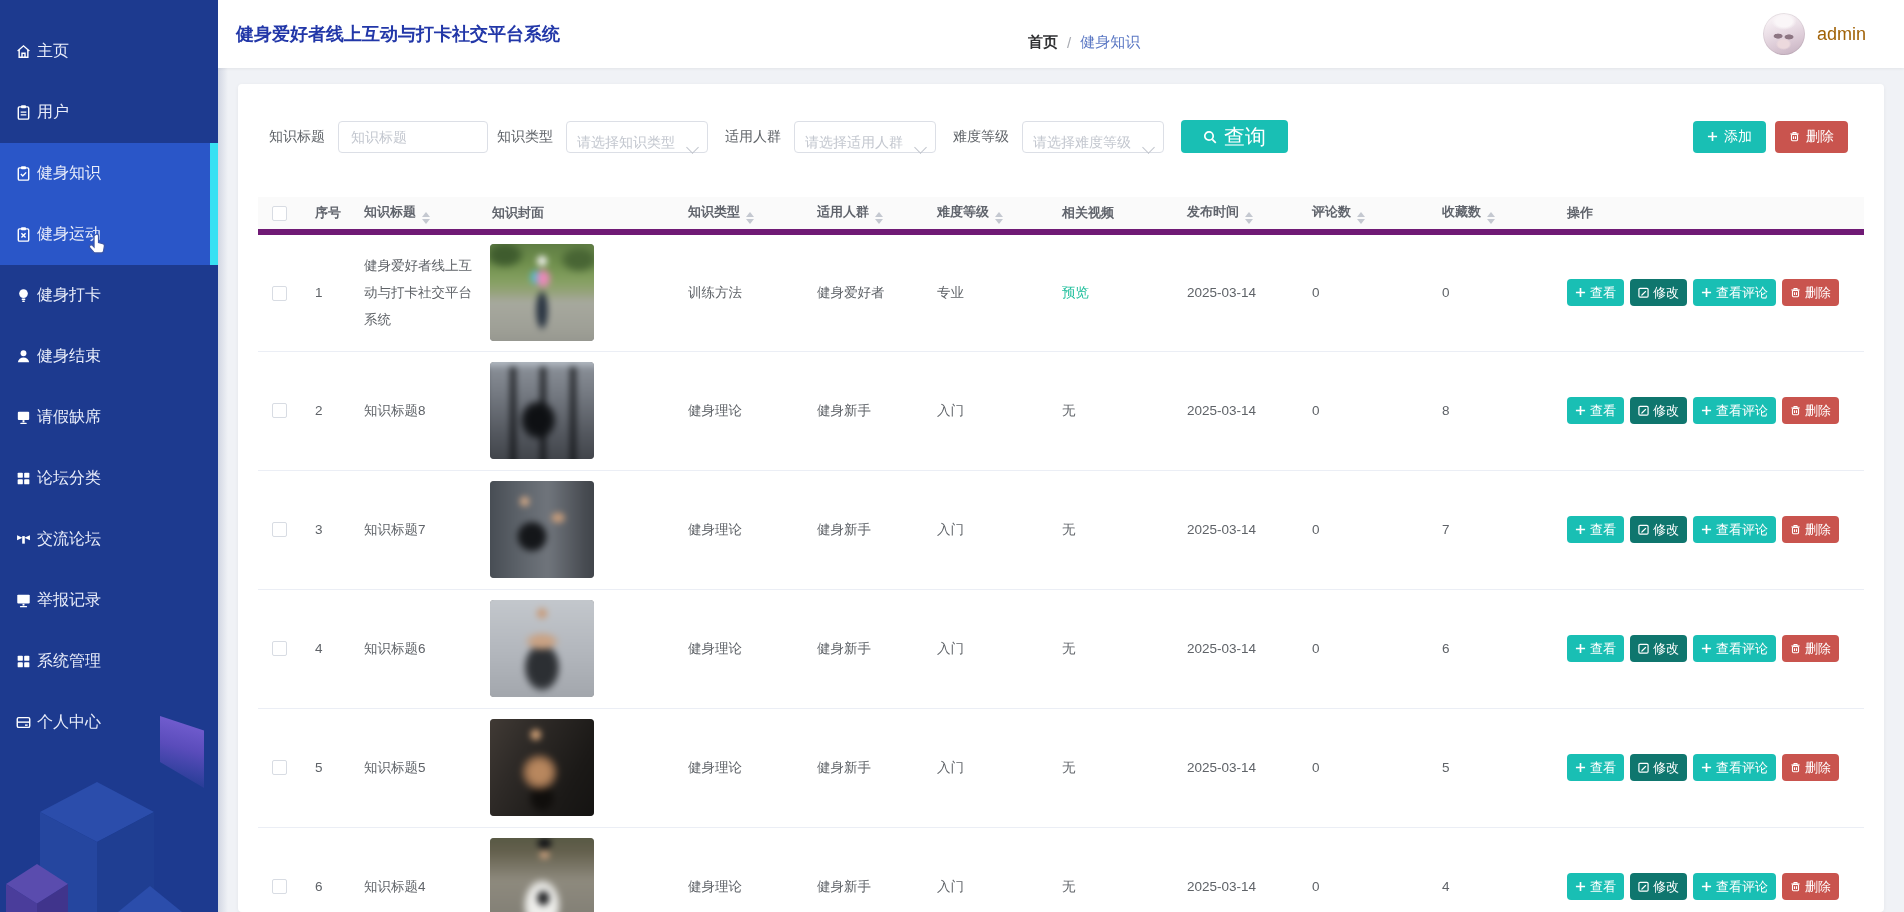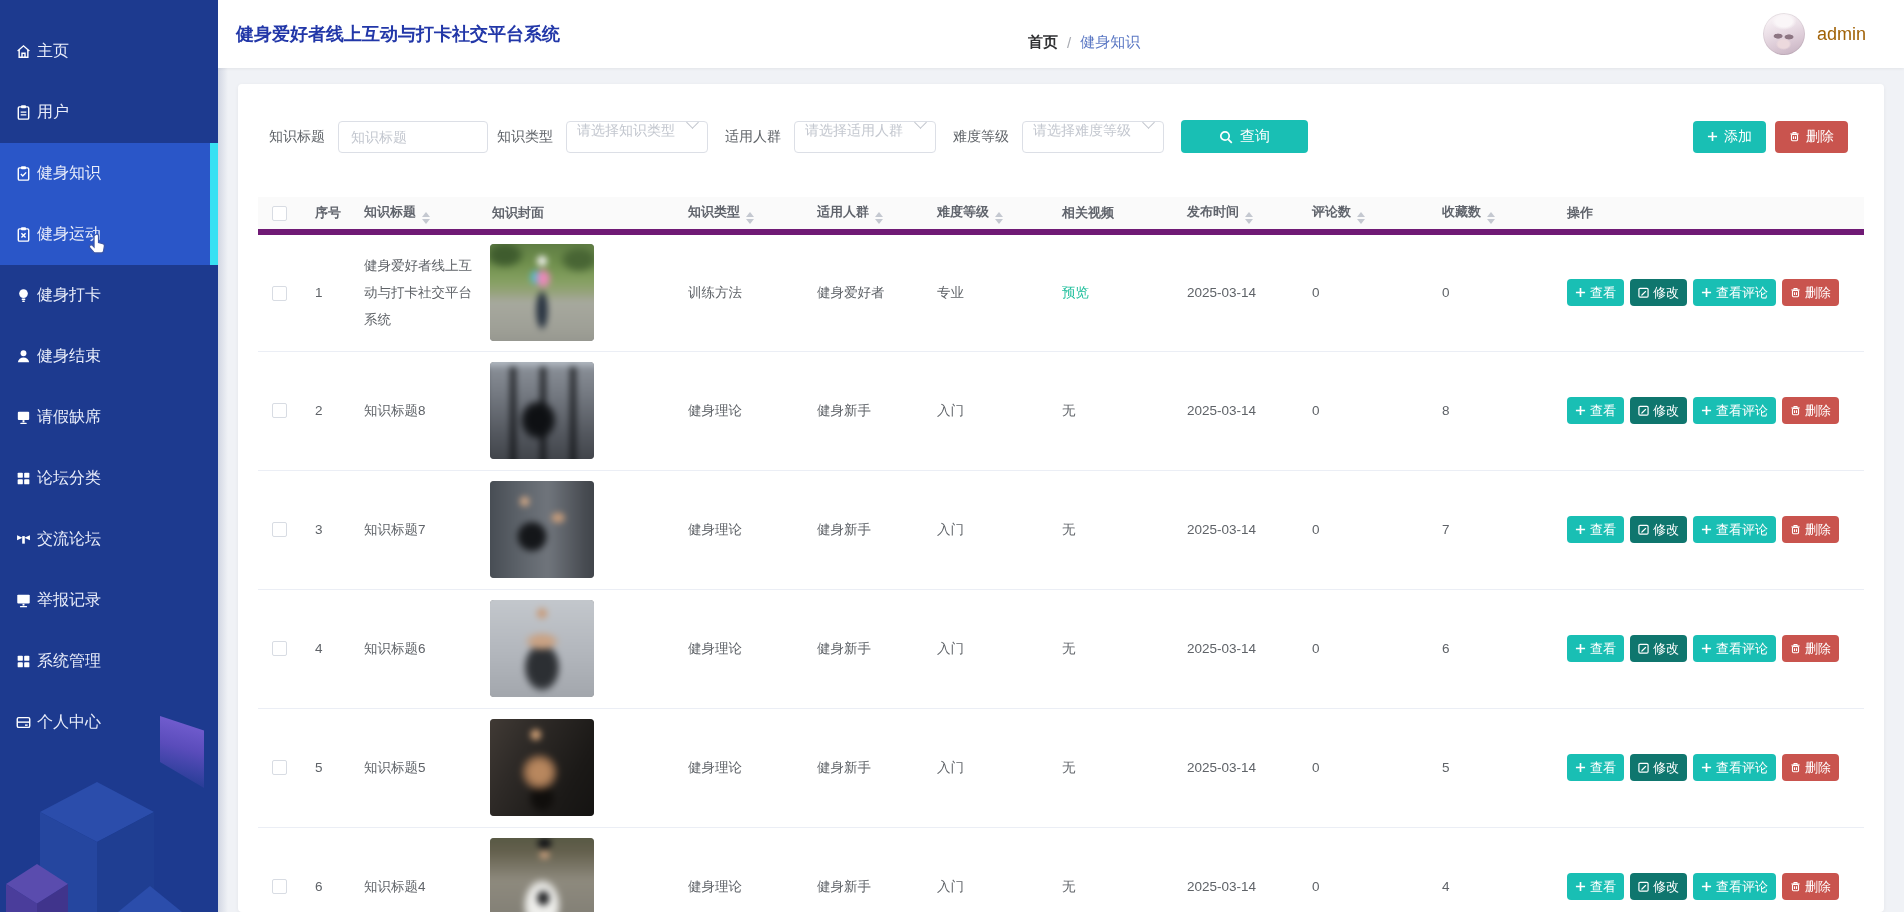--- a/index.html
+++ b/index.html
@@ -45,26 +45,26 @@
 .username{font-size:18px;color:#a16207}
 
 .content{position:absolute;left:218px;top:68px;width:1686px;height:844px;background:#f0f2f6;padding:16px 20px 0 20px}
 .content::before{content:"";position:absolute;left:0;top:0;width:10px;height:100%;background:linear-gradient(90deg,rgba(30,50,110,.14),rgba(30,50,110,0))}
 .card{position:relative;width:1646px;height:828px;background:#fff;border-radius:4px;box-shadow:0 1px 4px rgba(0,0,0,.05);padding:36px 20px 0 20px}
 
 .filters{display:flex;align-items:center;padding-left:11px}
 .f-label{font-size:14px;color:#5f6368;margin-right:13px;white-space:nowrap}
 .f-input{width:150px;height:32px;border:1px solid #dcdfe6;border-radius:4px;padding:0 12px;font-size:14px;color:#606266;outline:none;margin-right:9px;background:#fff}
 .f-input::placeholder{color:#c3c7cf}
-.f-select{width:142px;height:32px;border:1px solid #dcdfe6;border-radius:4px;background:#fff;display:flex;align-items:flex-start;justify-content:space-between;padding:0 10px;margin-right:17px;cursor:pointer}
+.f-select{width:142px;height:32px;border:1px solid #dcdfe6;border-radius:4px;background:#fff;display:flex;align-items:flex-end;justify-content:space-between;padding:0 10px;margin-right:17px;cursor:pointer}
 .f-select .ph{font-size:14px;color:#c3c7cf;white-space:nowrap}
 .chev{width:9px;height:9px;border-right:1.5px solid #c0c4cc;border-bottom:1.5px solid #c0c4cc;transform:rotate(45deg);margin-top:-4px;flex:none}
 .btn{display:inline-flex;align-items:center;justify-content:center;border:none;border-radius:4px;color:#fff;cursor:pointer;white-space:nowrap}
 .btn svg{display:block;flex:none}
-.btn-search{height:33px;padding:0 38px;background:#19bfb4;font-size:15px;gap:7px}
+.btn-search{height:33px;padding:0 22px;background:#19bfb4;font-size:21px;gap:7px}
 .btn-add{height:32px;padding:0 14px;background:#19bfb4;font-size:14px;gap:6px;margin-left:auto}
 .btn-del{height:32px;padding:0 14px;background:#c9544e;font-size:14px;gap:6px;margin-left:9px;margin-right:16px}
 
 .tablewrap{margin-top:44px}
 table{border-collapse:collapse;table-layout:fixed;width:1606px}
 th{height:35px;background:#fafafa;font-size:13px;color:#60646c;font-weight:700;text-align:left;padding:0 0 0 12px;border-bottom:6px solid #701a75;white-space:nowrap}
 td{height:119px;border-bottom:1px solid #ebeef5;font-size:13.5px;color:#5f6368;padding:0 0 0 12px;vertical-align:middle}
 th.c-sel,td.c-sel{padding-left:0;text-align:center}
 th.c-index,td.c-index{padding-left:15px}
 td.c-cover{padding-left:10px}

